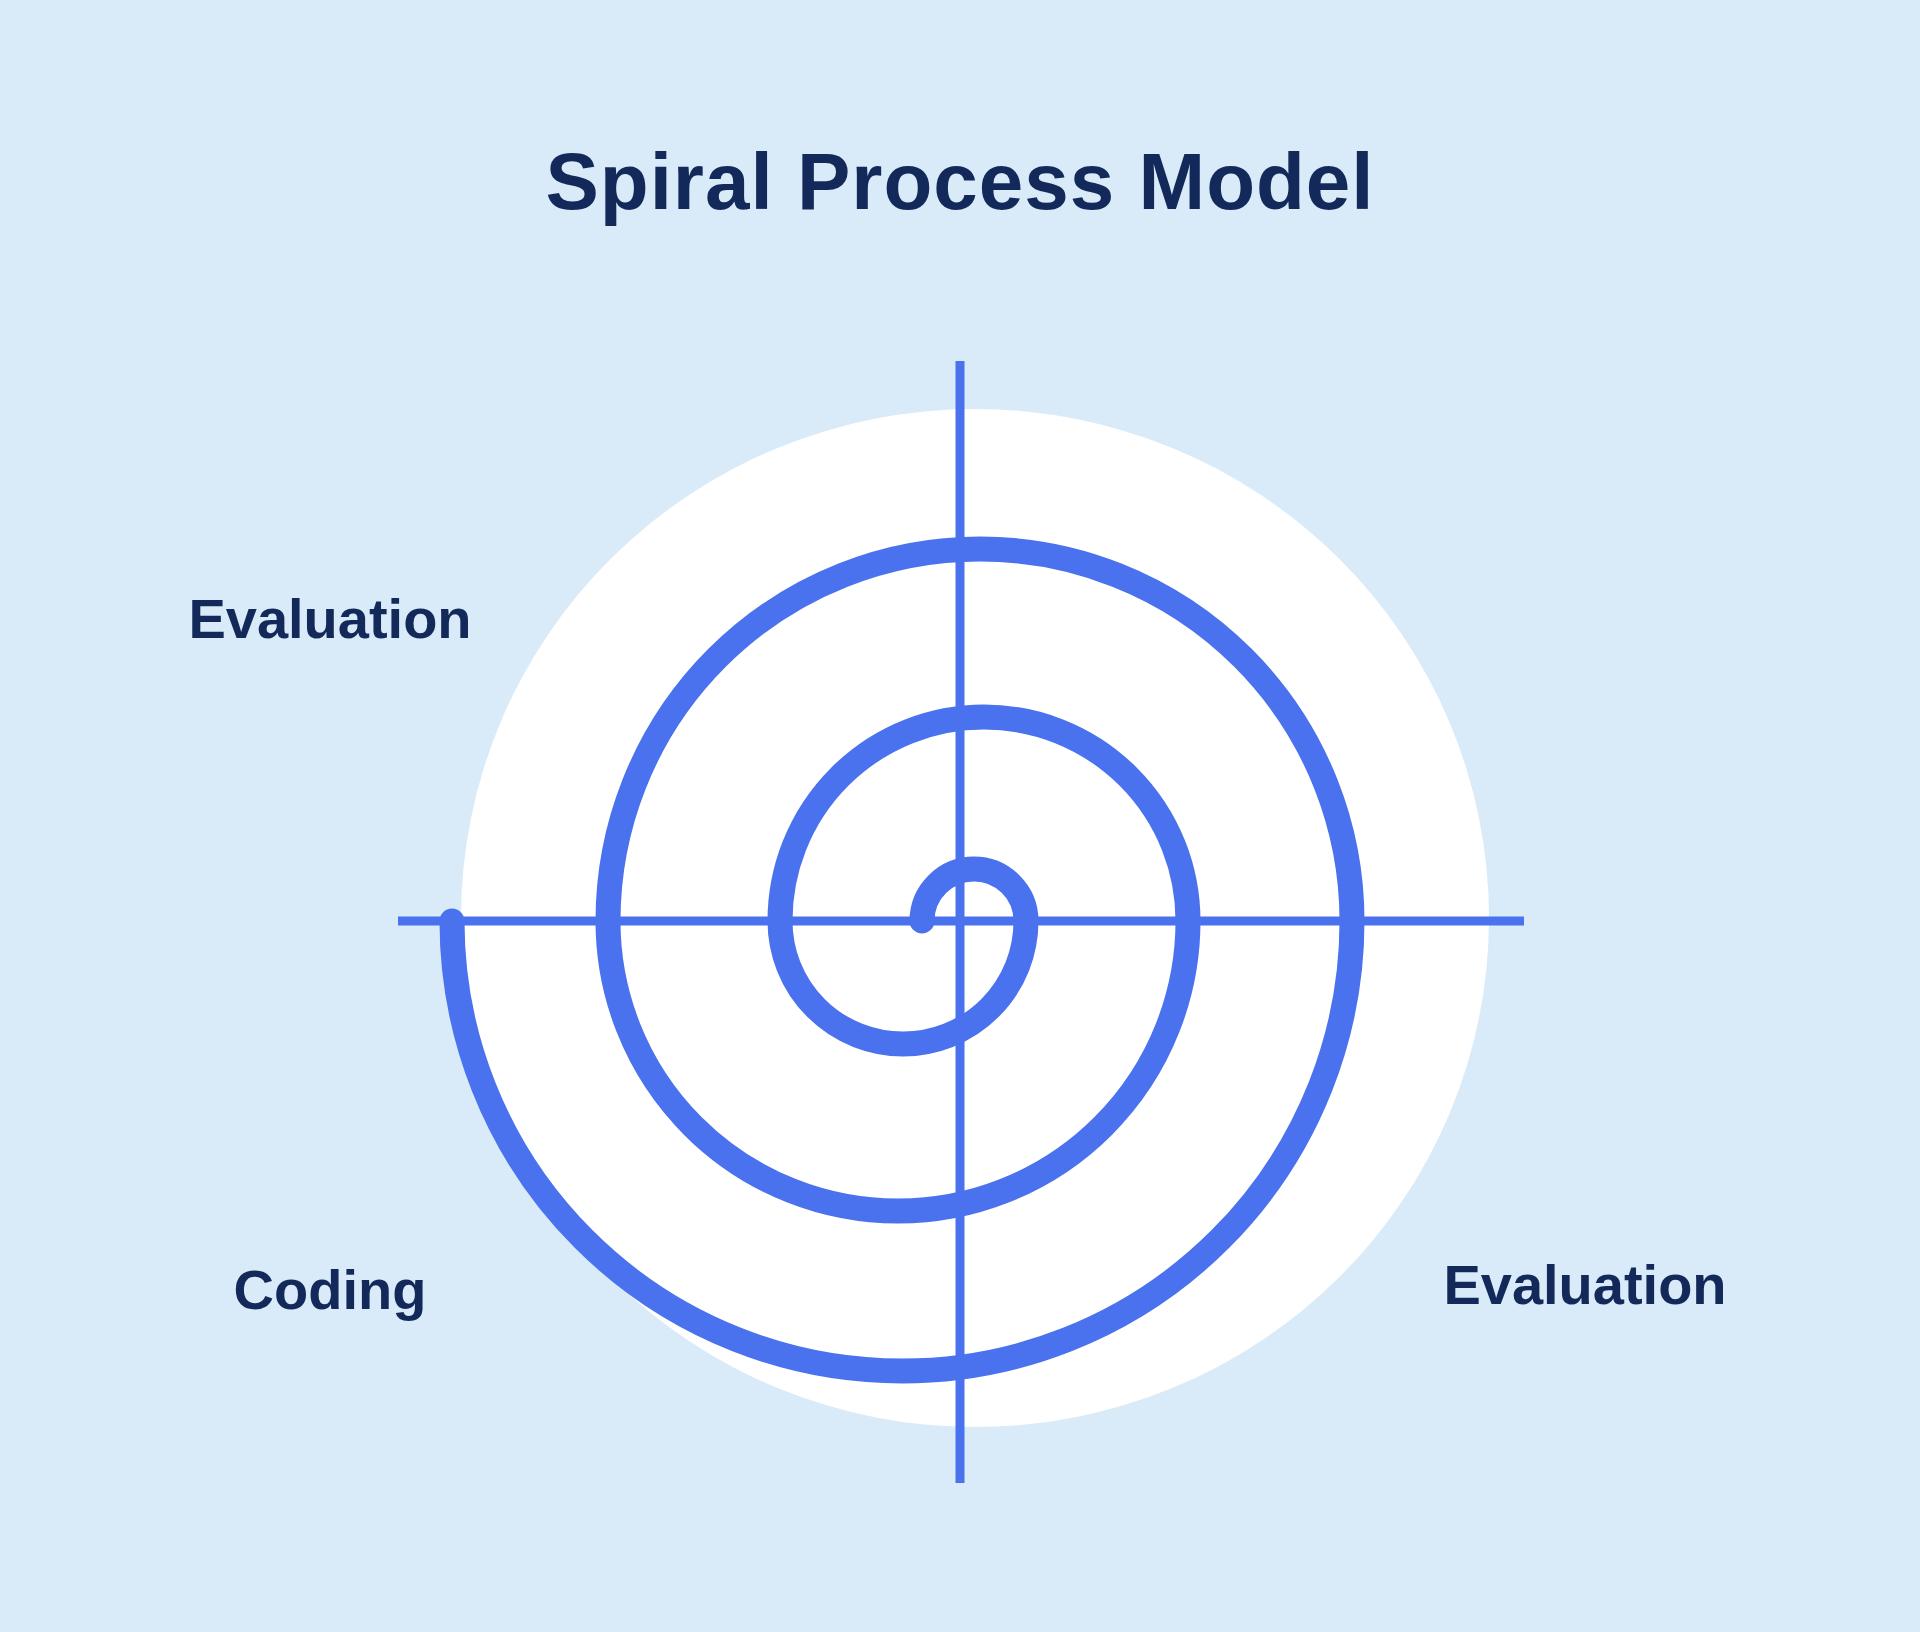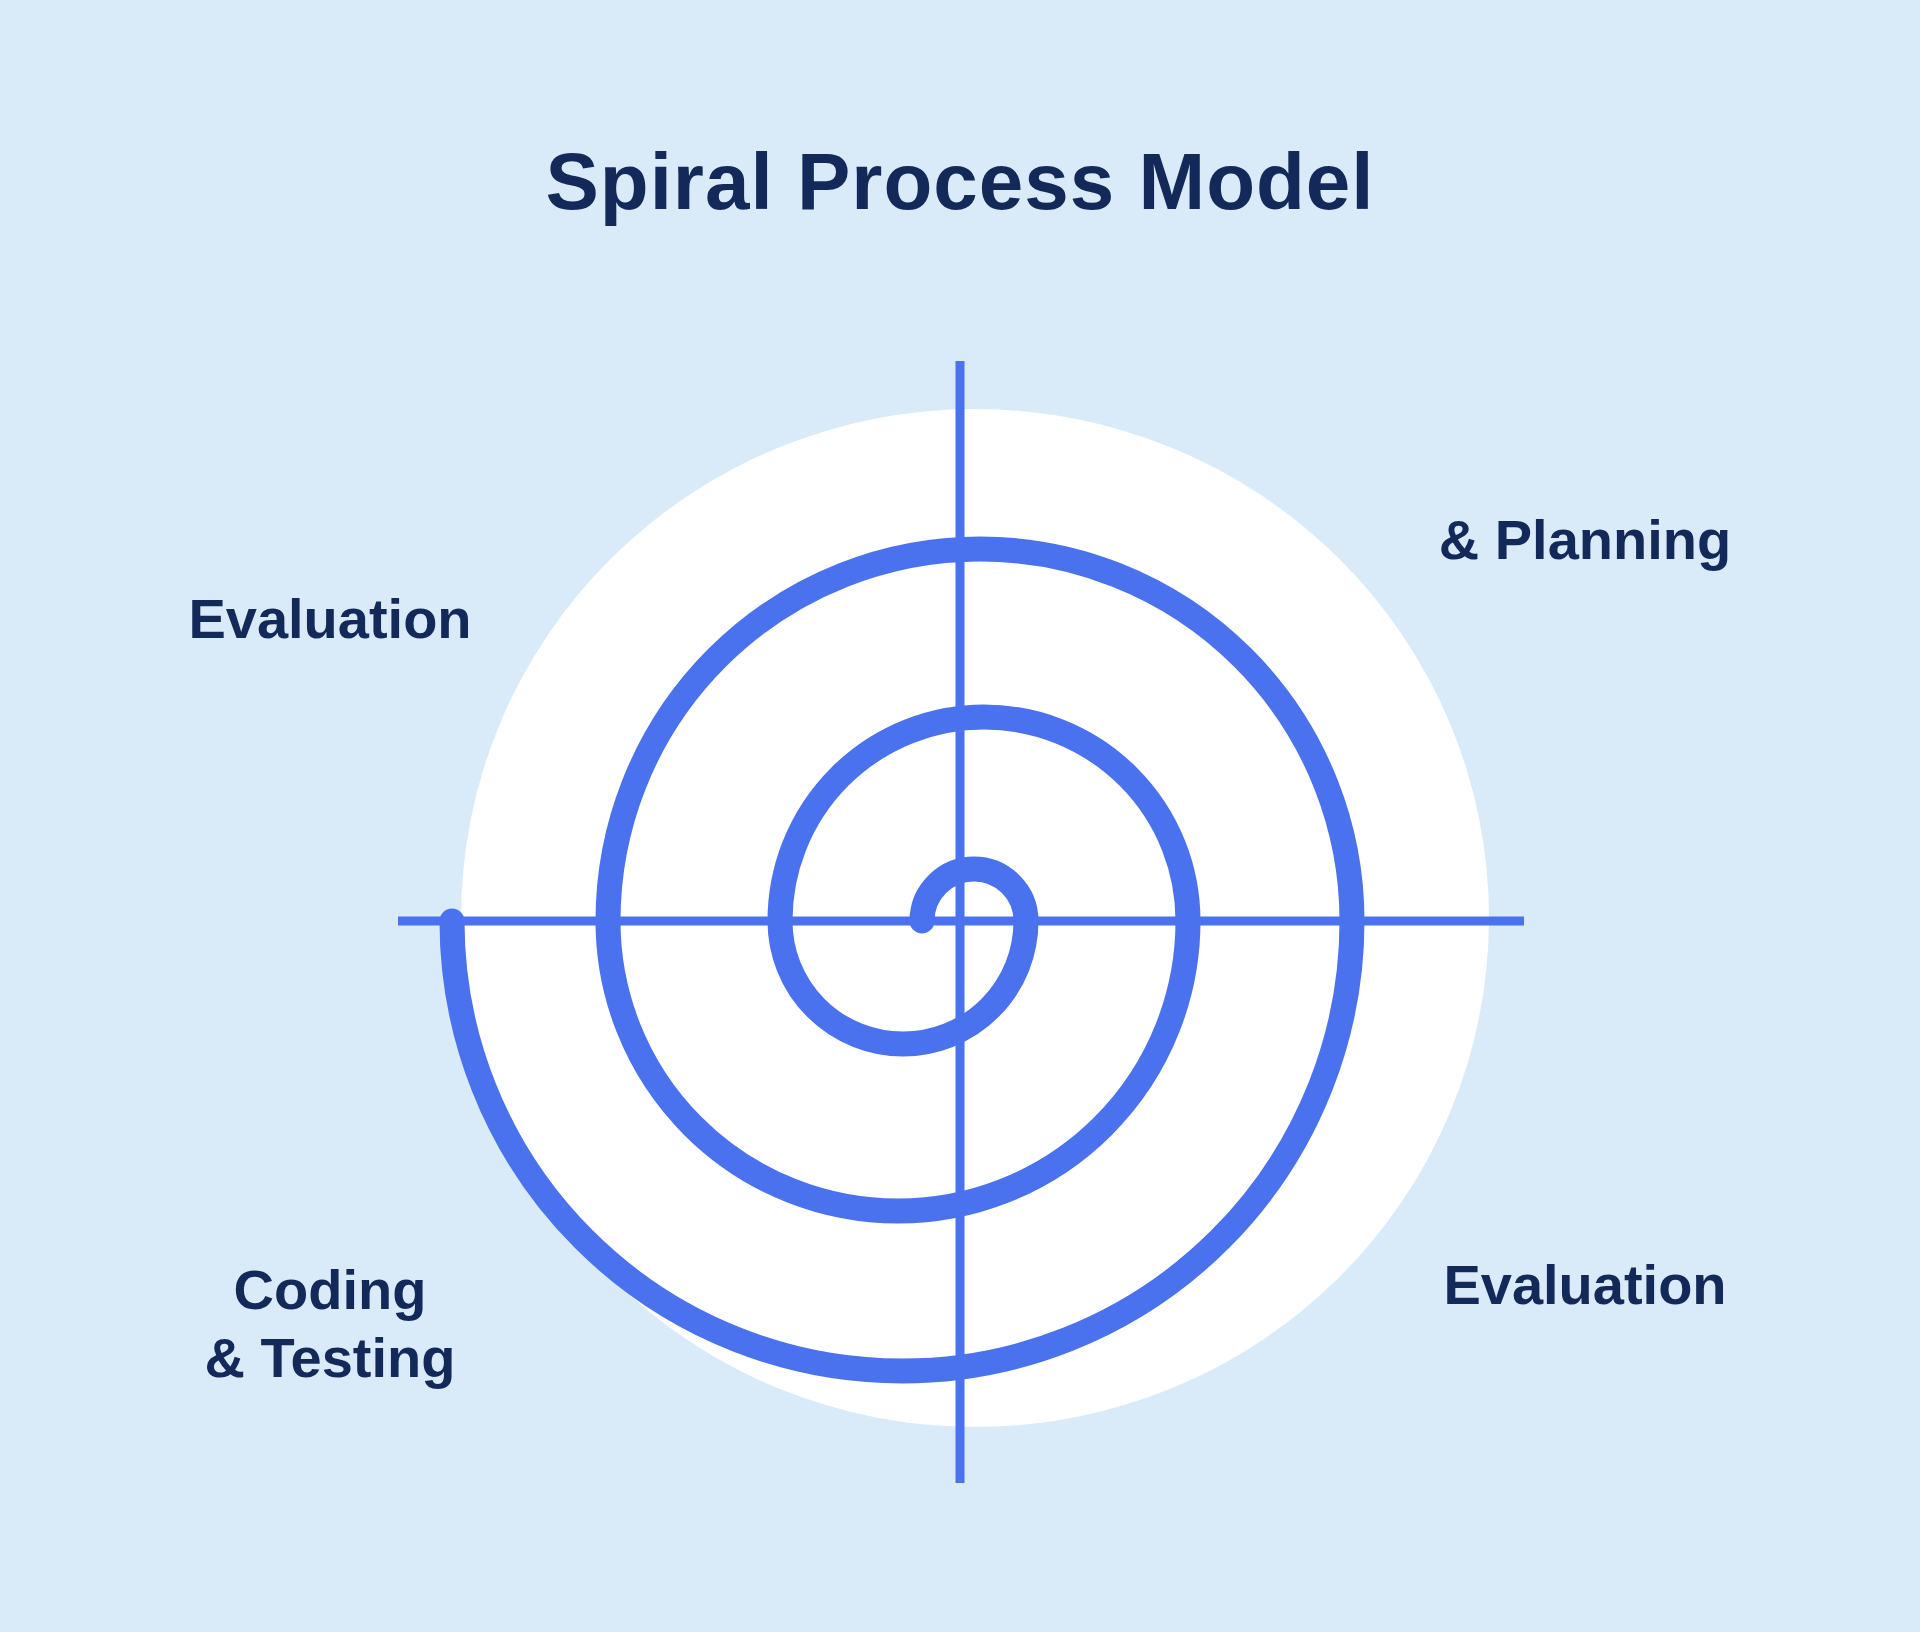--- a/index.html
+++ b/index.html
@@ -90,25 +90,23 @@
              A 204 204 0 0 0 780 921
              A 123 123 0 0 0 1026 921
              A 52 52 0 0 0 922 921" fill="none" stroke-width="25" stroke-linecap="round" stroke-linejoin="round" stroke="#4B72EE"></path>
   </svg>
 
   <div class="label label-evaluation">
     <span class="line">Evaluation</span>
   </div>
 
   <div class="label label-risk">
-    <span class="line">&amp; Planning</span>
   </div>
 
   <div class="label label-coding">
     <span class="line">Coding</span>
-    <span class="line">&amp; Testing</span>
   </div>
 
   <div class="label label-requirement">
     <span class="line">Evaluation</span>
   </div>
 
 </div>
 
 </body></html>

